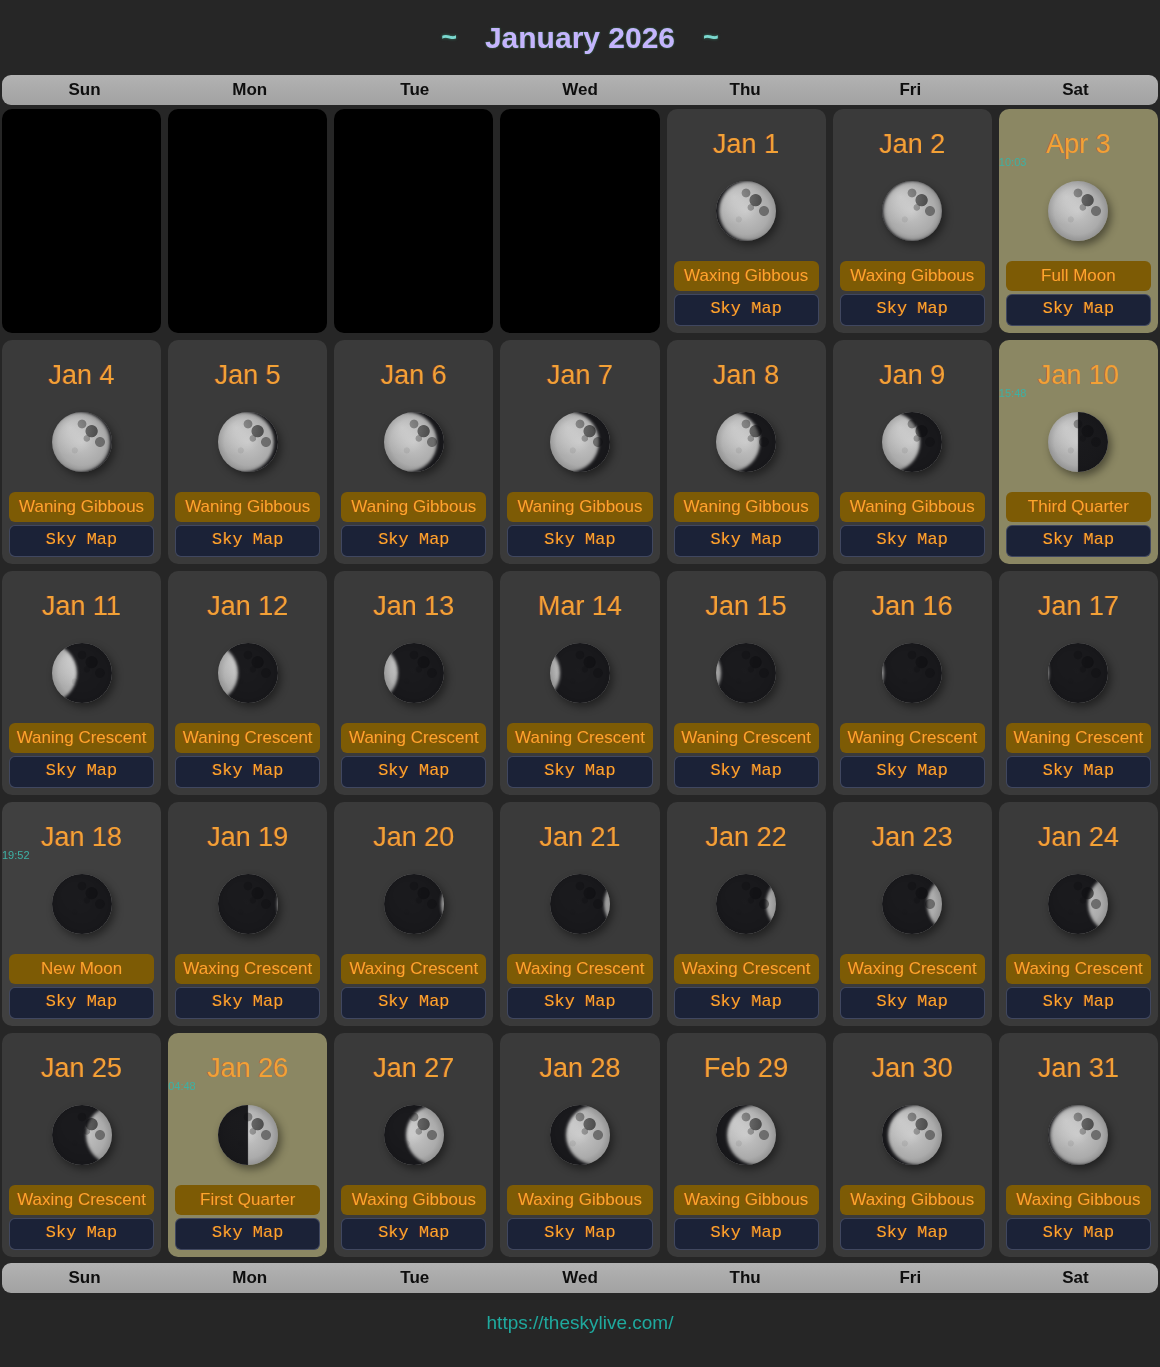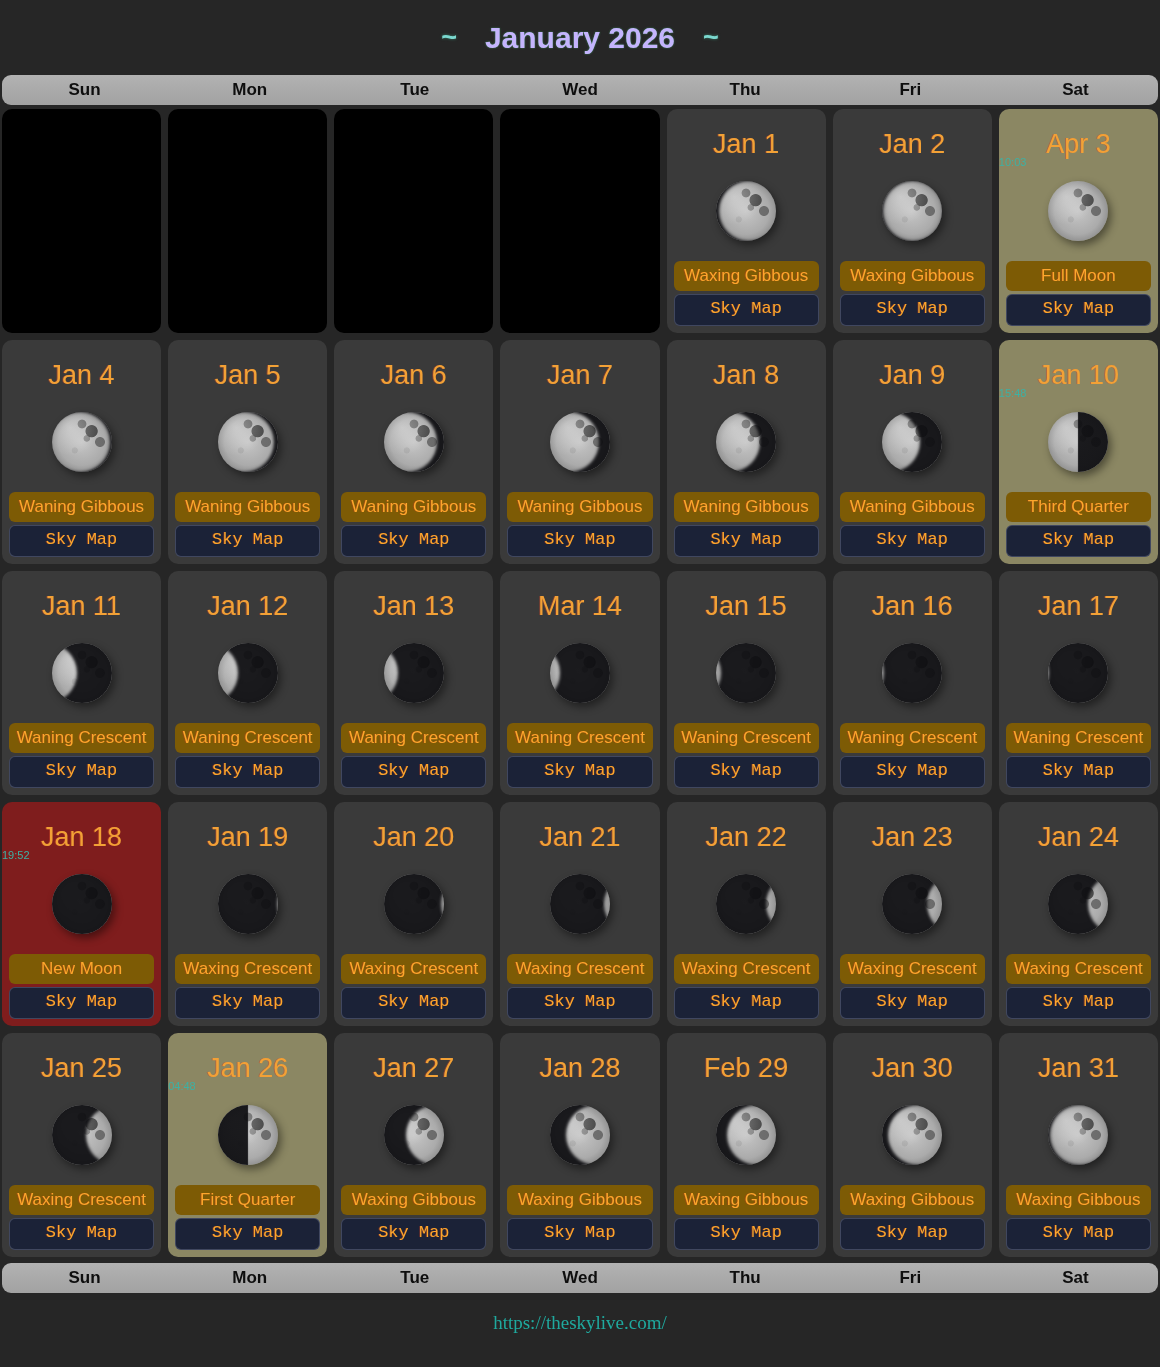--- a/index.html
+++ b/index.html
@@ -23,21 +23,21 @@
   .weekday-bar.top{margin-bottom:4px;}
   .weekday-bar.bottom{margin-top:6px;}
   
   .grid{
     margin:0 2px;display:grid;grid-template-columns:repeat(7,1fr);
     grid-auto-rows:224px;gap:7px;
   }
   .cell{position:relative;border-radius:10px;background:#3a3a3a;}
   .cell.empty{background:#000;}
   .cell.quarter{background:#8b8763;}
-  .cell.new-moon{background:#7f1d1d;}
+  .cell.new-moon{background:#404040;}
   .day-date{
     position:absolute;top:10px;left:0;right:0;text-align:center;
     color:#f2a136;font-size:27px;line-height:34px;
     text-shadow:-1px 0 0 rgba(205,70,40,.45);
     margin-top:8px;
   }
   .day-time{
     position:absolute;top:47px;left:0;right:0;text-align:left;
     color:#3db1a4;font-size:11px;
   }
@@ -56,21 +56,21 @@
   }
   .moon-shadow{position:absolute;inset:0;border-radius:50%;}
   .btn{
     position:absolute;left:7px;right:7px;height:30px;border-radius:6px;
     text-align:center;line-height:30px;font-size:17px;color:#fda62c;
     text-shadow:-1px 0 0 rgba(190,60,30,.4);cursor:pointer;
   }
   .btn.phase{bottom:42px;background:#7d5b05;margin-top:20px;}
   .btn.sky{bottom:7px;background:#1b2237;border:1px solid rgba(160,170,200,.28);line-height:28px;font-family:Liberation Mono, monospace;}
   
-  .footer{height:60px;display:flex;align-items:center;justify-content:center;font-family:Liberation Serif, serif;}
+  .footer{height:60px;display:flex;align-items:center;justify-content:center;}
   .footer a{color:#1fa99e;font-size:19px;text-decoration:none;}
 </style>
 </head>
 <body>
 
 <div class="title-bar">
   <span class="tilde">~</span>
   <span class="month">January 2026</span>
   <span class="tilde">~</span>
 </div>

